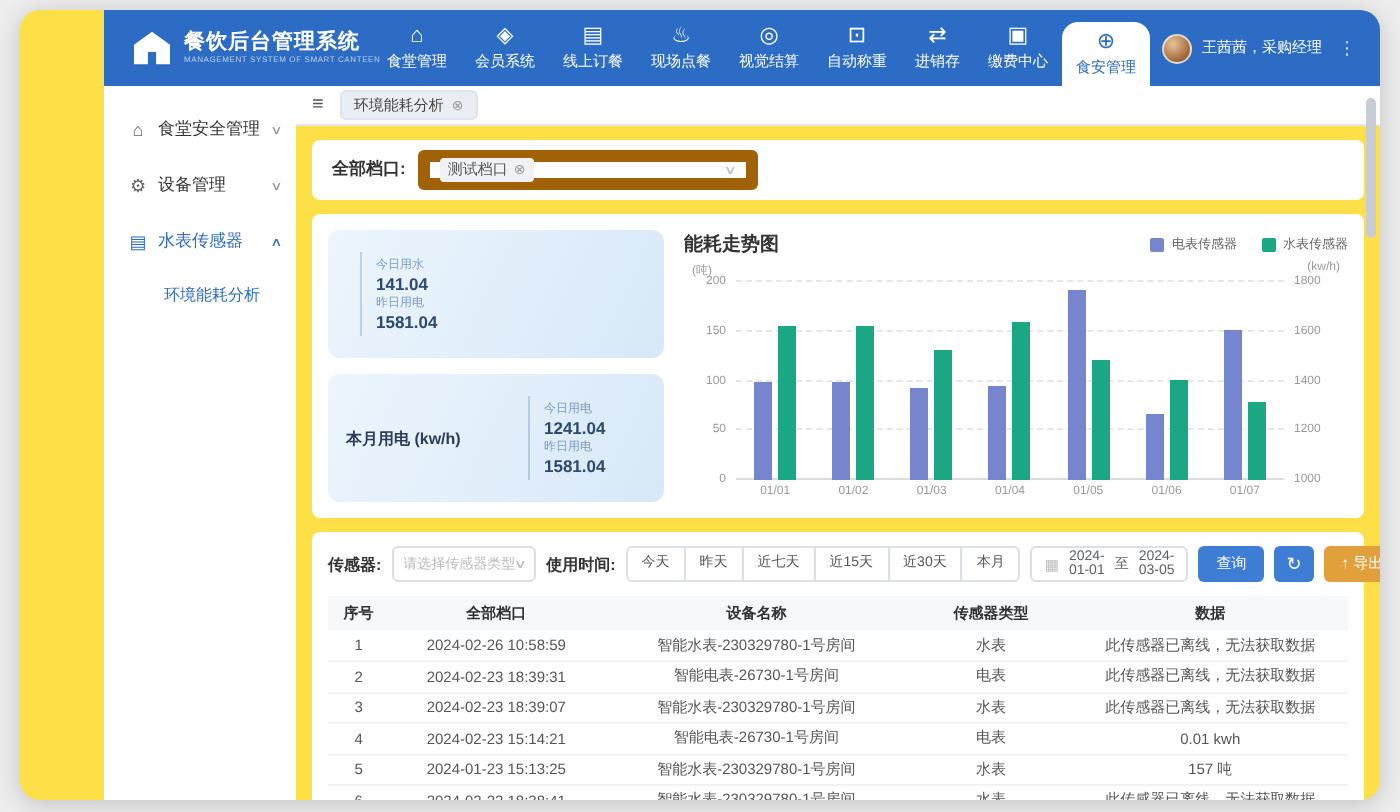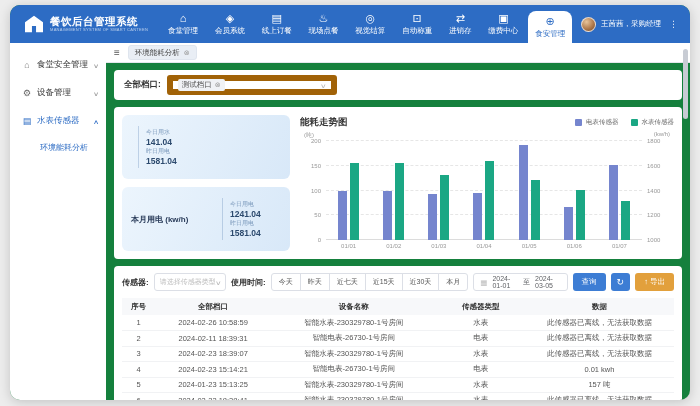--- a/index.html
+++ b/index.html
@@ -1,19 +1,19 @@
 <!DOCTYPE html>
 <html><head>
 <meta charset="utf-8">
 <style>
   * { margin:0; padding:0; box-sizing:border-box; }
   html,body { width:700px; height:406px; overflow:hidden; background:#ededed;
     font-family:"Liberation Sans","DejaVu Sans",sans-serif; }
   .window { position:absolute; left:10px; top:5px; width:680px; height:395px;
-    border-radius:10px; overflow:hidden; background:#15803d; box-shadow:0 2px 12px rgba(0,0,0,.18); }
+    border-radius:10px; overflow:hidden; background:#fde047; box-shadow:0 2px 12px rgba(0,0,0,.18);padding-left:42px; }
 
   
   .navbar { height:38px; background:#2d6cc4; display:flex; align-items:stretch; color:#fff; }
   .logo { display:flex; align-items:center; gap:6px; padding:0 10px 0 14px; min-width:128px; }
   .logo svg { width:20px; height:18px; flex:none; }
   .logo-txt { display:flex; flex-direction:column; line-height:1.1; }
   .logo-title { font-size:10.5px; font-weight:bold; letter-spacing:.5px; white-space:nowrap; }
   .logo-sub { font-size:4px; opacity:.65; letter-spacing:.3px; white-space:nowrap; }
   .nav-menu { display:flex; flex:1; align-items:stretch; justify-content:space-evenly; }
   .nav-item { display:flex; flex-direction:column; align-items:center; justify-content:center;
@@ -385,21 +385,21 @@
             <tbody id="tbody">
                 <tr>
                   <td>1</td>
                   <td>2024-02-26 10:58:59</td>
                   <td>智能水表-230329780-1号房间</td>
                   <td>水表</td>
                   <td>此传感器已离线，无法获取数据</td>
                 </tr>
                 <tr>
                   <td>2</td>
-                  <td>2024-02-11 18:39:31</td>
+                  <td>2024-02-23 18:39:31</td>
                   <td>智能电表-26730-1号房间</td>
                   <td>电表</td>
                   <td>此传感器已离线，无法获取数据</td>
                 </tr>
                 <tr>
                   <td>3</td>
                   <td>2024-02-23 18:39:07</td>
                   <td>智能水表-230329780-1号房间</td>
                   <td>水表</td>
                   <td>此传感器已离线，无法获取数据</td>

